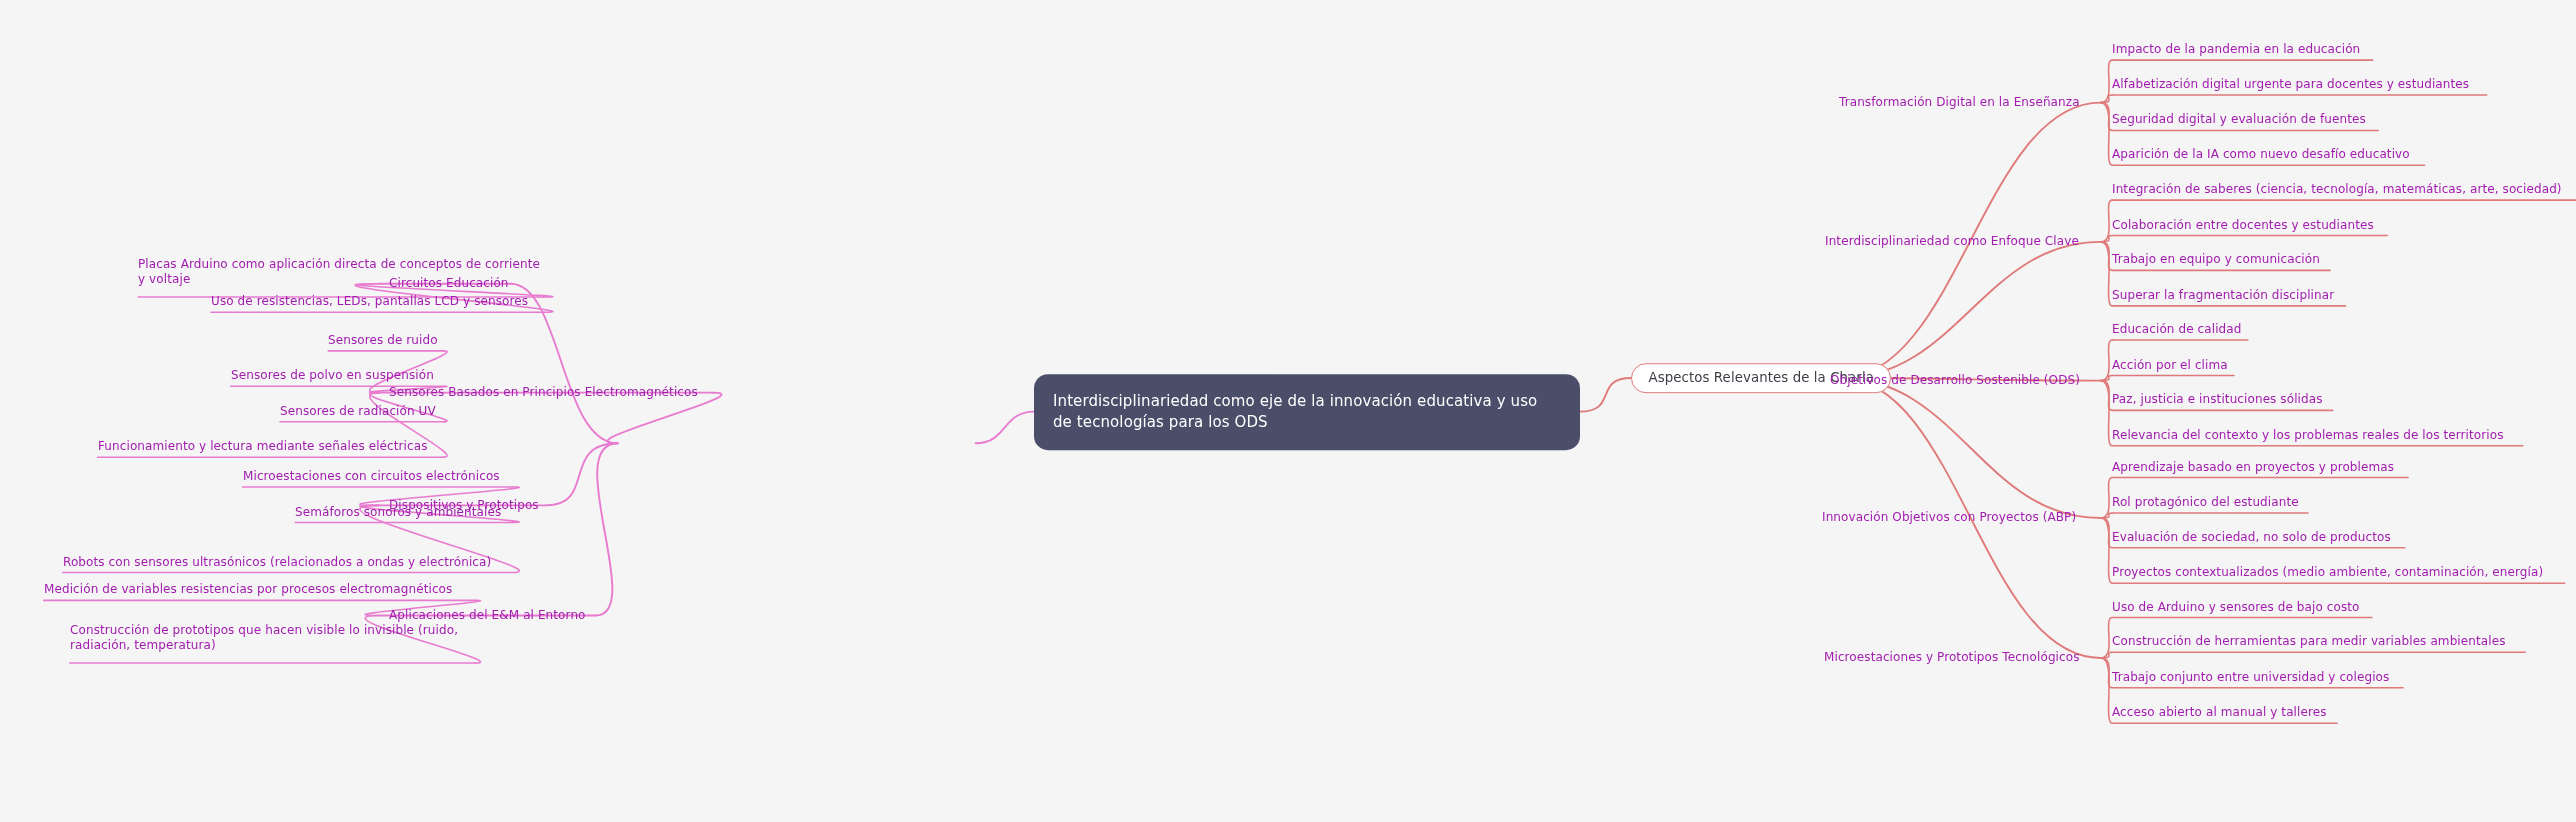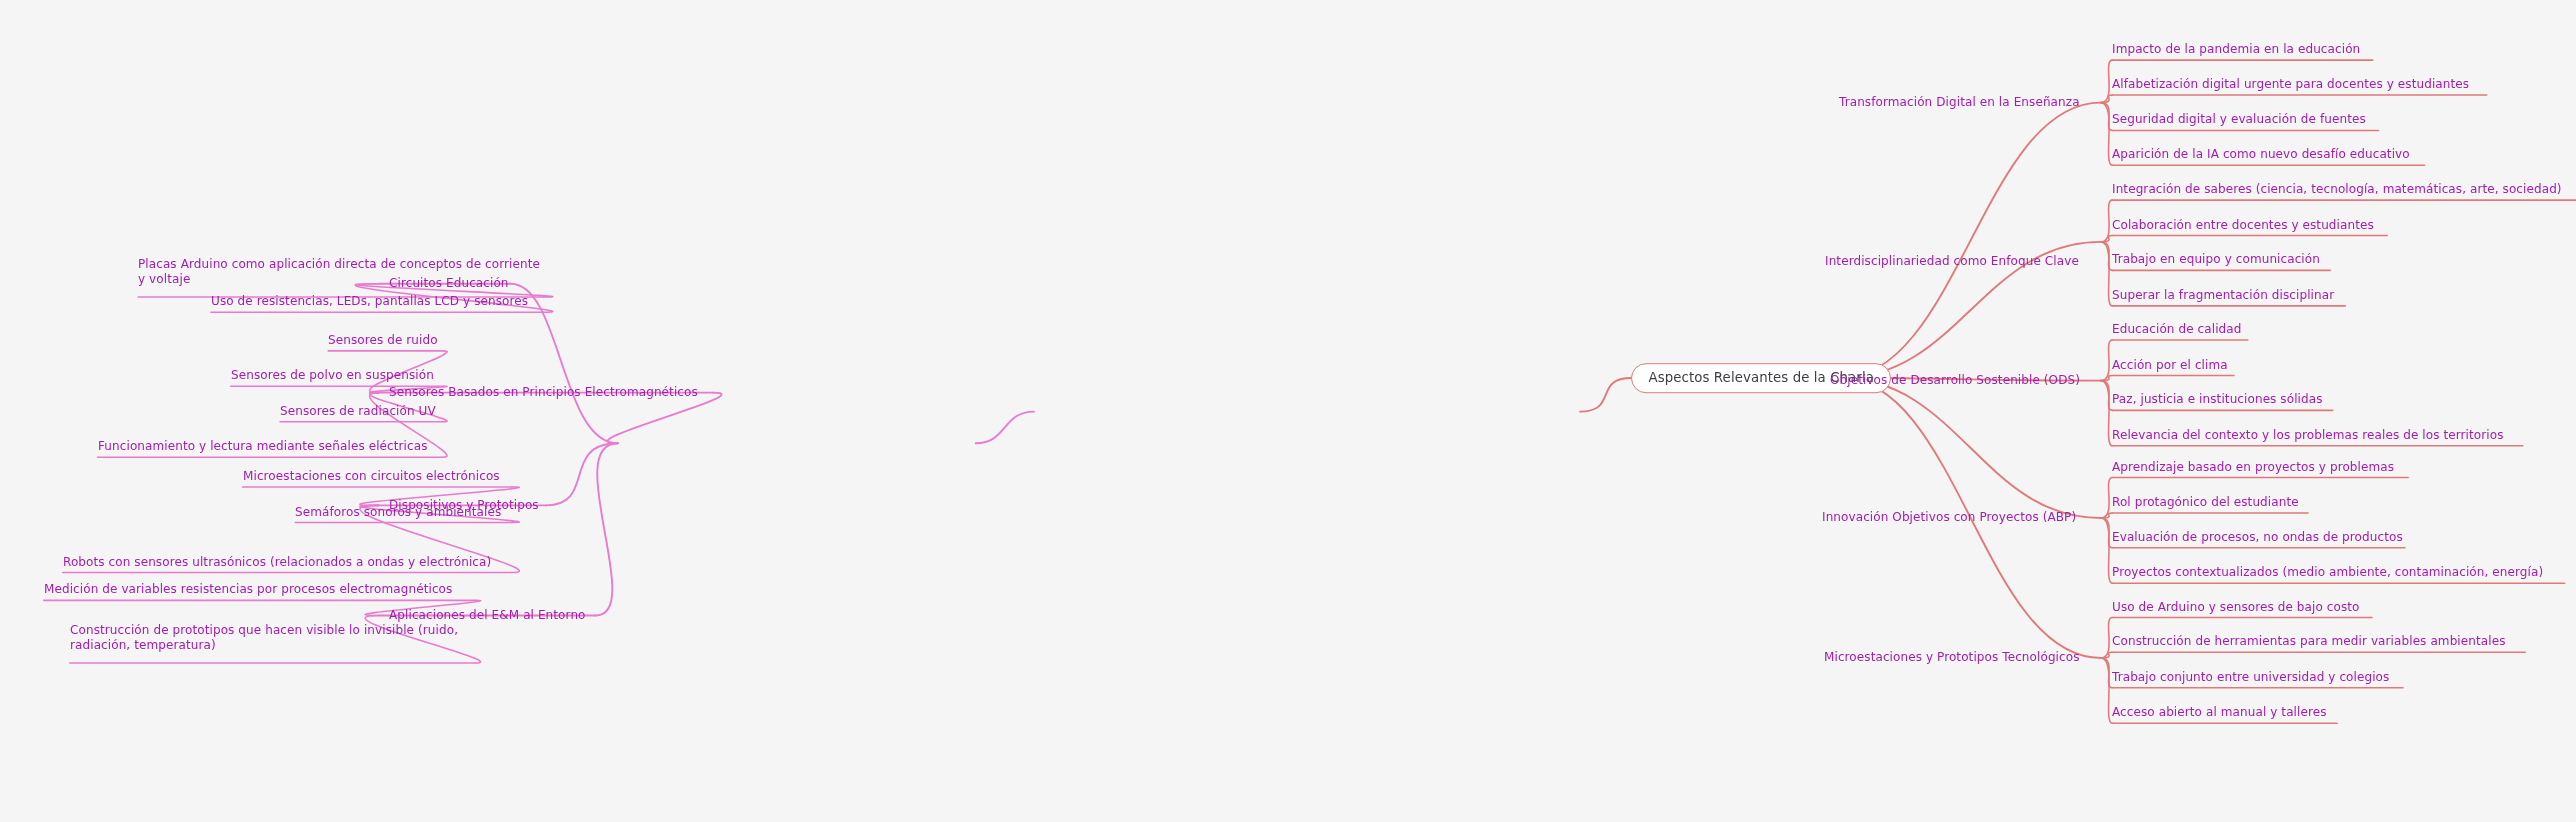--- a/index.html
+++ b/index.html
@@ -151,45 +151,48 @@
       <path d="M 598 798 C 451 798, 896.2 904, 808 904" fill="none" stroke="#e87bd0" stroke-width="2.5" stroke-linecap="round"></path>
       <path d="M 975 700 C 885 700, 1020 972, 940 972" fill="none" stroke="#e87bd0" stroke-width="3" stroke-linecap="round"></path>
       <path d="M 940 972 L 598 972" fill="none" stroke="#e87bd0" stroke-width="3" stroke-linecap="round"></path>
       <path d="M 69 948 L 750 948" fill="none" stroke="#e87bd0" stroke-width="2.5" stroke-linecap="round"></path>
       <path d="M 598 972 C 491.6 972, 813.84 948, 750 948" fill="none" stroke="#e87bd0" stroke-width="2.5" stroke-linecap="round"></path>
       <path d="M 110 1047 L 750 1047" fill="none" stroke="#e87bd0" stroke-width="2.5" stroke-linecap="round"></path>
       <path d="M 598 972 C 491.6 972, 813.84 1047, 750 1047" fill="none" stroke="#e87bd0" stroke-width="2.5" stroke-linecap="round"></path>
       <path d="M 1632 650 C 1582 650, 1590 700, 1540 700" fill="none" stroke="#e87bd0" stroke-width="3" stroke-linecap="round"></path>
     </svg>
 
+  <div id="root-node" style="left: 1034px; top: 412px; width: 546px;">
+    <span>Interdisciplinariedad como eje de la innovación educativa y uso de tecnologías para los ODS</span>
+  </div>
 
   <div class="pill" id="hub-right" style="top: 378px; left: 1631px;">
     <span>Aspectos Relevantes de la Charla</span>
   </div>
 
   <div id="label-layer">
       <div class="node-label left" style="top: 103px; left: 1839px;">Transformación Digital en la Enseñanza</div>
       <div class="node-label right" style="top: 50px; left: 2112px;">Impacto de la pandemia en la educación</div>
       <div class="node-label right" style="top: 85px; left: 2112px;">Alfabetización digital urgente para docentes y estudiantes</div>
       <div class="node-label right" style="top: 120px; left: 2112px;">Seguridad digital y evaluación de fuentes</div>
       <div class="node-label right" style="top: 155px; left: 2112px;">Aparición de la IA como nuevo desafío educativo</div>
-      <div class="node-label left" style="top: 242px; left: 1825px; margin-top: 20px;">Interdisciplinariedad como Enfoque Clave</div>
+      <div class="node-label left" style="top: 242px; left: 1825px;">Interdisciplinariedad como Enfoque Clave</div>
       <div class="node-label right" style="top: 190px; left: 2112px;">Integración de saberes (ciencia, tecnología, matemáticas, arte, sociedad)</div>
       <div class="node-label right" style="top: 226px; left: 2112px;">Colaboración entre docentes y estudiantes</div>
       <div class="node-label right" style="top: 260px; left: 2112px;">Trabajo en equipo y comunicación</div>
       <div class="node-label right" style="top: 296px; left: 2112px;">Superar la fragmentación disciplinar</div>
       <div class="node-label left" style="top: 381px; left: 1830px;">Objetivos de Desarrollo Sostenible (ODS)</div>
       <div class="node-label right" style="top: 330px; left: 2112px;">Educación de calidad</div>
       <div class="node-label right" style="top: 366px; left: 2112px;">Acción por el clima</div>
       <div class="node-label right" style="top: 400px; left: 2112px;">Paz, justicia e instituciones sólidas</div>
       <div class="node-label right" style="top: 436px; left: 2112px;">Relevancia del contexto y los problemas reales de los territorios</div>
       <div class="node-label left" style="top: 518px; left: 1822px;">Innovación Objetivos con Proyectos (ABP)</div>
       <div class="node-label right" style="top: 468px; left: 2112px;">Aprendizaje basado en proyectos y problemas</div>
       <div class="node-label right" style="top: 503px; left: 2112px;">Rol protagónico del estudiante</div>
-      <div class="node-label right" style="top: 538px; left: 2112px;">Evaluación de procesos, no ondas de productos</div>
+      <div class="node-label right" style="top: 538px; left: 2112px;">Evaluación de sociedad, no solo de productos</div>
       <div class="node-label right" style="top: 573px; left: 2112px;">Proyectos contextualizados (medio ambiente, contaminación, energía)</div>
       <div class="node-label left" style="top: 658px; left: 1824px;">Microestaciones y Prototipos Tecnológicos</div>
       <div class="node-label right" style="top: 608px; left: 2112px;">Uso de Arduino y sensores de bajo costo</div>
       <div class="node-label right" style="top: 642px; left: 2112px;">Construcción de herramientas para medir variables ambientales</div>
       <div class="node-label right" style="top: 678px; left: 2112px;">Trabajo conjunto entre universidad y colegios</div>
       <div class="node-label right" style="top: 713px; left: 2112px;">Acceso abierto al manual y talleres</div>
       <div class="node-label right" style="top: 284px; left: 389px;">Circuitos Educación</div>
       <div class="node-label left wrap" style="width: 405px; top: 272px; left: 138px;">Placas Arduino como aplicación directa de conceptos de corriente y voltaje</div>
       <div class="node-label left" style="top: 302px; left: 211px;">Uso de resistencias, LEDs, pantallas LCD y sensores</div>
       <div class="node-label right" style="top: 393px; left: 389px;">Sensores Basados en Principios Electromagnéticos</div>

